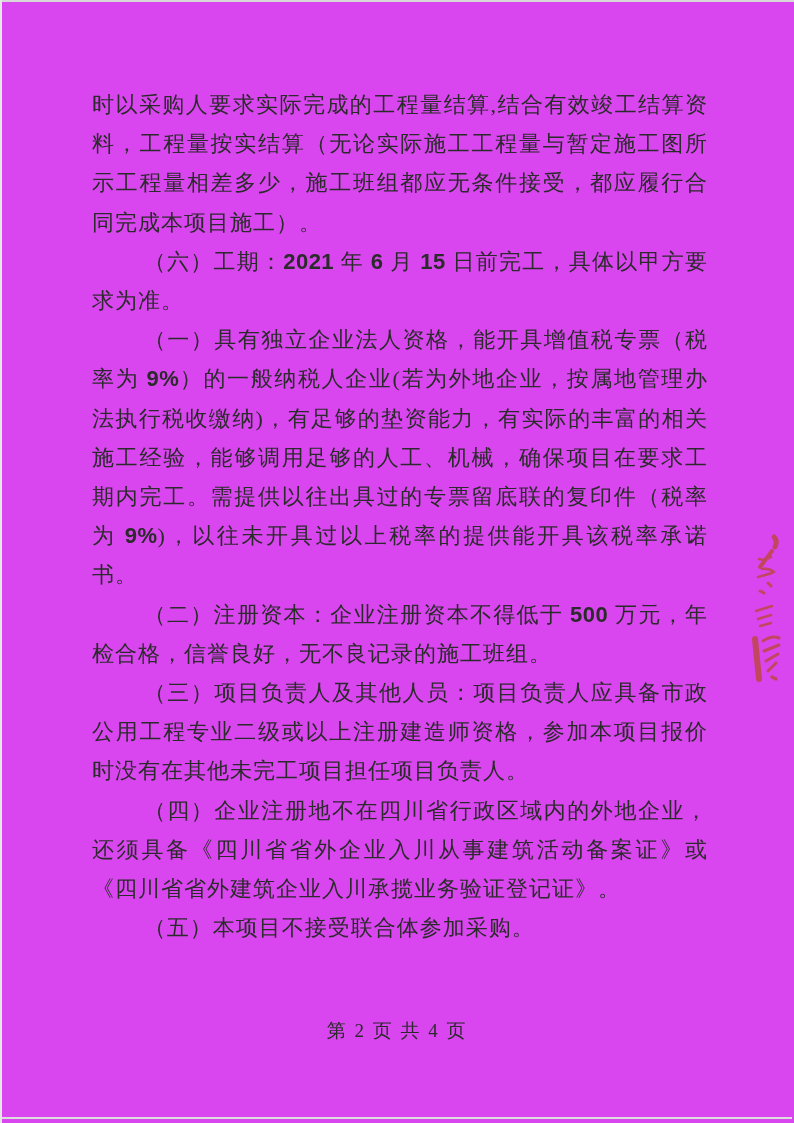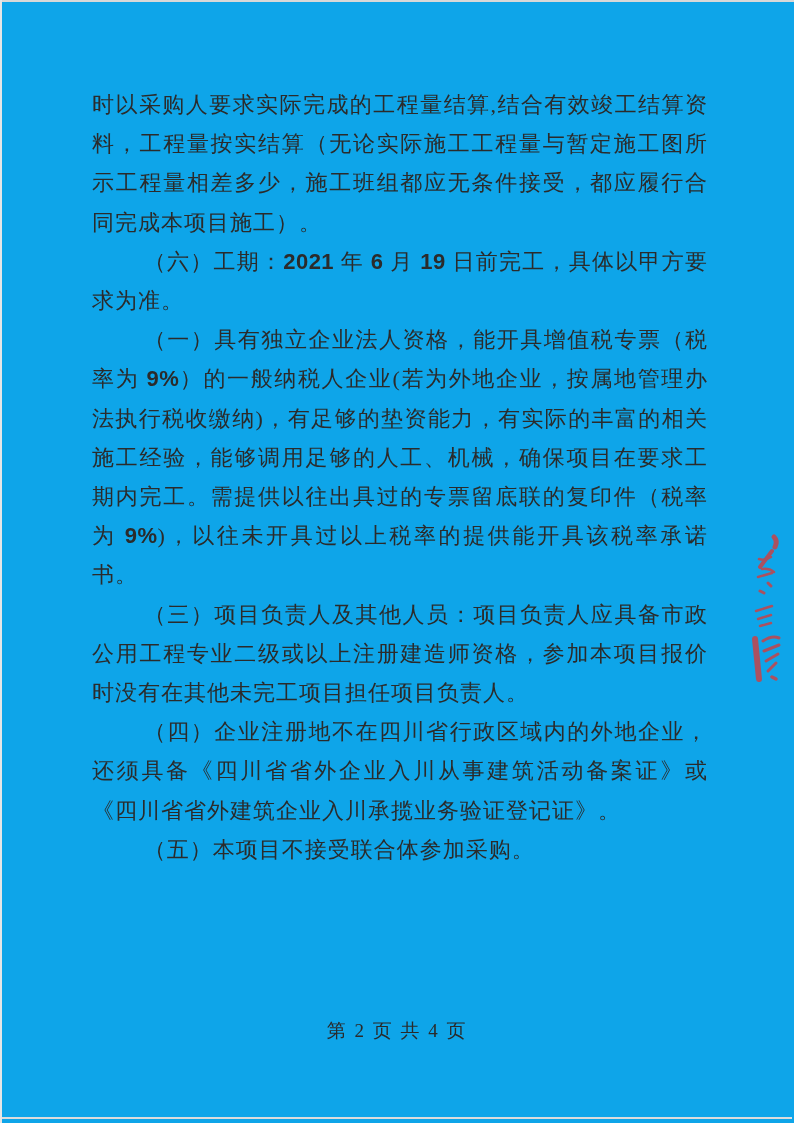--- a/index.html
+++ b/index.html
@@ -4,21 +4,21 @@
 <style>
   html, body {
     margin: 0;
     padding: 0;
     background: #ffffff;
   }
   .page {
     position: relative;
     width: 794px;
     height: 1123px;
-    background: #0ea5e9;
+    background: #d946ef;
     overflow: hidden;
     font-family: "Liberation Serif", serif;
   }
   
   .edge-top {
     position: absolute; top: 0; left: 0; right: 0;
     height: 2px; background: #d8d8d8;
   }
   .edge-bottom {
     position: absolute; bottom: 4px; left: 2px; right: 2px;
@@ -76,22 +76,23 @@
 <body>
 
 <div class="page">
 
   <div class="edge-top"></div>
   <div class="edge-left"></div>
   <div class="edge-bottom"></div>
 
   <div class="doc-body">
       <p class="para body"><span>时以采购人要求实际完成的工程量结算,结合有效竣工结算资料，工程量按实结算（无论实际施工工程量与暂定施工图所示工程量相差多少，施工班组都应无条件接受，都应履行合同完成本项目施工）。</span></p>
-      <p class="para body indent"><span>（六）工期：</span><span class="num-bold">2021</span><span> 年 </span><span class="num-bold">6</span><span> 月 </span><span class="num-bold">19</span><span> 日前完工，具体以甲方要求为准。</span></p>
+      <p class="para body indent"><span>（六）工期：</span><span class="num-bold">2021</span><span> 年 </span><span class="num-bold">6</span><span> 月 </span><span class="num-bold">15</span><span> 日前完工，具体以甲方要求为准。</span></p>
       <p class="para body indent"><span>（一）具有独立企业法人资格，能开具增值税专票（税率为 </span><span class="num-bold">9%</span><span>）的一般纳税人企业(若为外地企业，按属地管理办法执行税收缴纳)，有足够的垫资能力，有实际的丰富的相关施工经验，能够调用足够的人工、机械，确保项目在要求工期内完工。需提供以往出具过的专票留底联的复印件（税率为 </span><span class="num-bold">9%</span><span>)，以往未开具过以上税率的提供能开具该税率承诺书。</span></p>
+      <p class="para body indent"><span>（二）注册资本：企业注册资本不得低于 </span><span class="num-bold">500</span><span> 万元，年检合格，信誉良好，无不良记录的施工班组。</span></p>
       <p class="para body indent"><span>（三）项目负责人及其他人员：项目负责人应具备市政公用工程专业二级或以上注册建造师资格，参加本项目报价时没有在其他未完工项目担任项目负责人。</span></p>
       <p class="para body indent"><span>（四）企业注册地不在四川省行政区域内的外地企业，还须具备《四川省省外企业入川从事建筑活动备案证》或《四川省省外建筑企业入川承揽业务验证登记证》。</span></p>
       <p class="para body indent"><span>（五）本项目不接受联合体参加采购。</span></p>
     </div>
 
   <div class="footer">第 2 页 共 4 页</div>
 
   <svg class="stamp" viewBox="0 0 34 150" xmlns="http://www.w3.org/2000/svg">
     <g fill="none" stroke="#c0464e" stroke-linecap="round" opacity="0.88">
       <path d="M24 4 Q28 8 25 14" stroke-width="5"></path>

